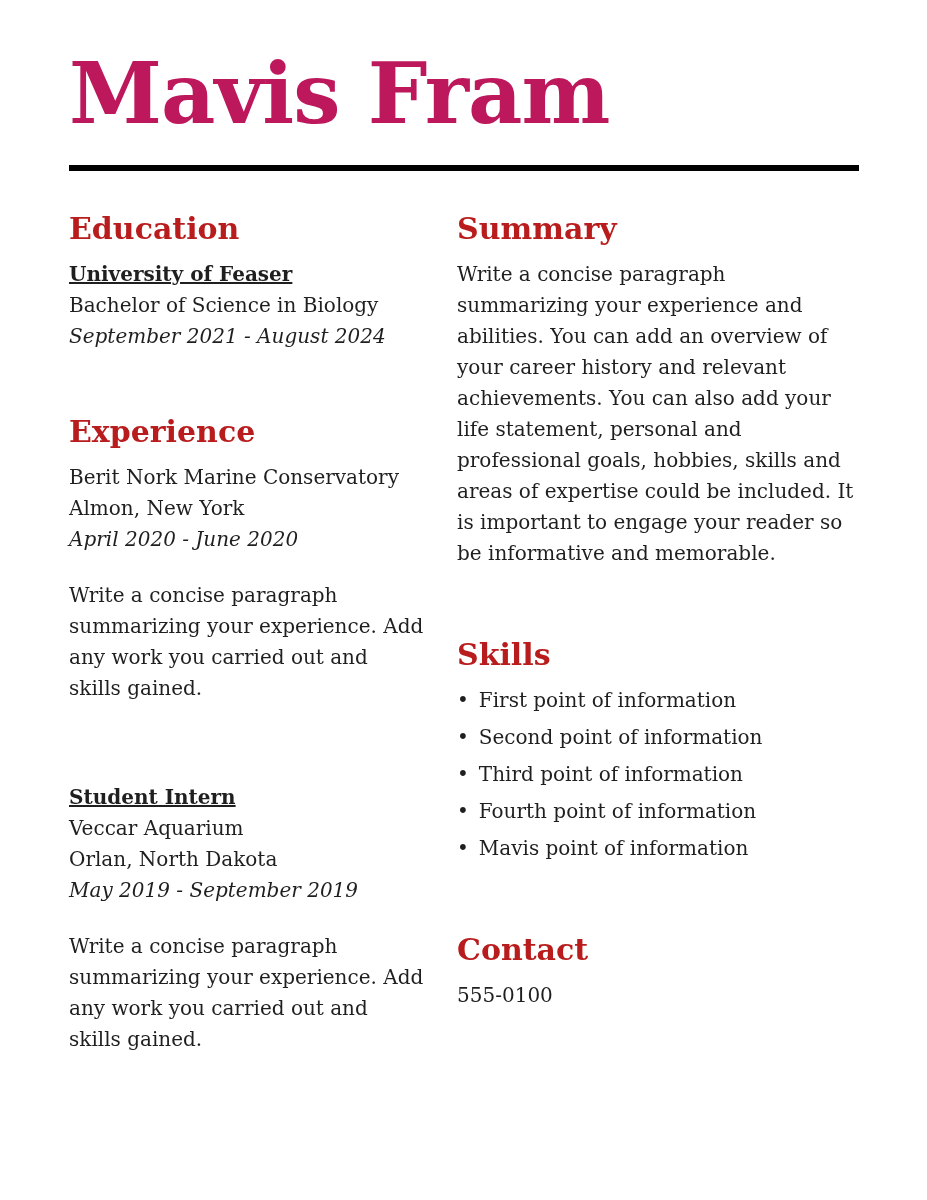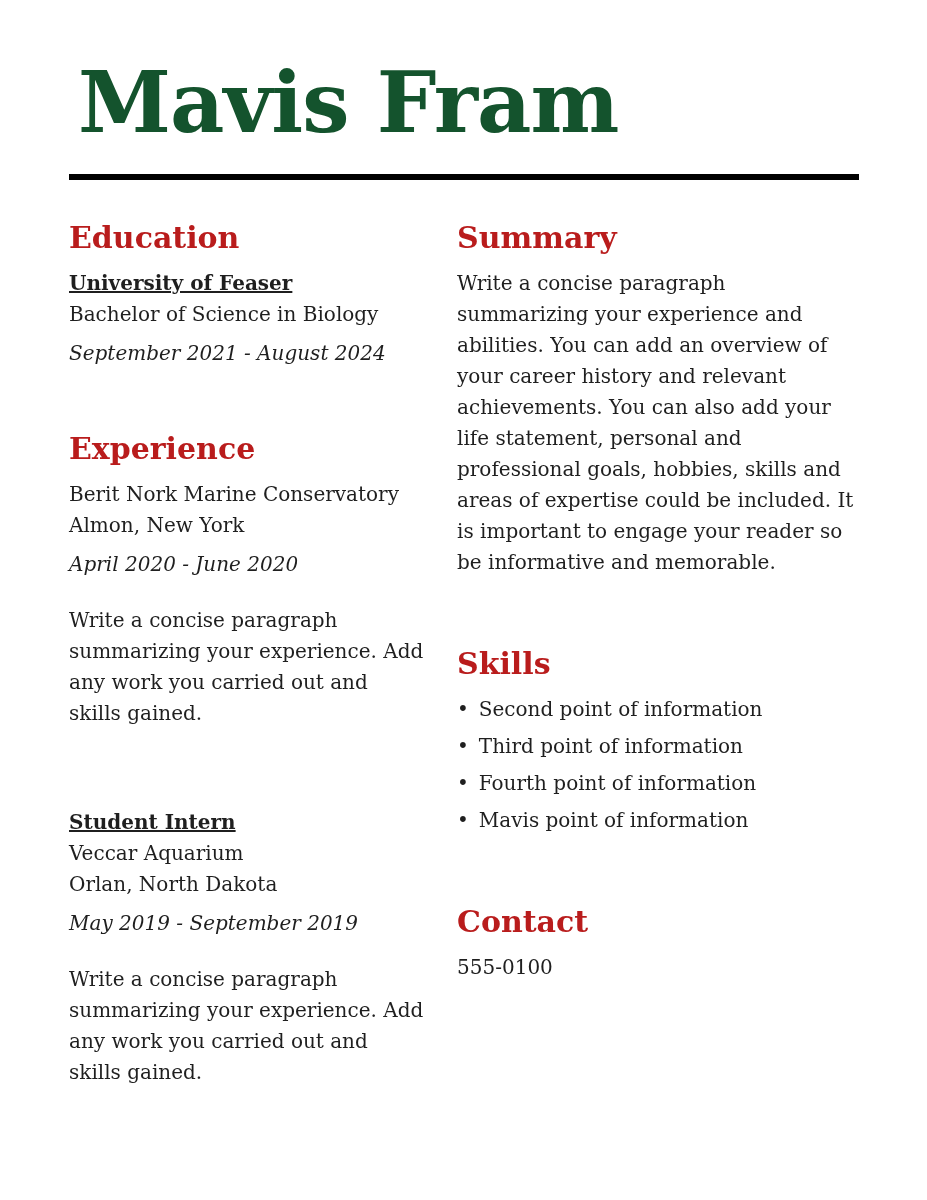--- a/index.html
+++ b/index.html
@@ -14,25 +14,25 @@
     color: #1f1f1f;
     overflow: hidden;
   }
   .page {
     box-sizing: border-box;
     width: 927px;
     height: 1200px;
     padding: 46px 68px 0 69px;
   }
   h1.resume-name {
-    margin: 9px;
+    margin: 0;
     font-size: 84px;
     line-height: 1.15;
     font-weight: 700;
-    color: #14532d;
+    color: #be185d;
     letter-spacing: -1px;
   }
   .header-divider {
     margin-top: 22px;
     height: 6px;
     background: #000000;
   }
   .columns {
     display: grid;
     grid-template-columns: 356px 402px;
@@ -45,21 +45,21 @@
     line-height: 1.2;
     font-weight: 700;
     color: #b91c1c;
   }
   p {
     margin: 0;
     font-size: 20px;
     line-height: 31px;
   }
   .bold { font-weight: 700; text-decoration: underline; }
-  .italic { font-style: italic; margin-top: 8px; }
+  .italic { font-style: italic; }
   .desc { margin-top: 25px; }
   .sec-experience { margin-top: 62px; }
   .entry-second { margin-top: 78px; }
   .sec-skills { margin-top: 68px; }
   .sec-contact { margin-top: 68px; }
   .skills-list { margin: 0; padding: 0; list-style: none; }
   .skills-list li {
     font-size: 20px;
     line-height: 31px;
     margin-bottom: 6px;
@@ -112,20 +112,21 @@
     <div class="col-right">
 
       <section>
         <h2 class="section-heading">Summary</h2>
         <p>Write a concise paragraph summarizing your experience and abilities. You can add an overview of your career history and relevant achievements. You can also add your life statement, personal and professional goals, hobbies, skills and areas of expertise could be included. It is important to engage your reader so be informative and memorable.</p>
       </section>
 
       <section class="sec-skills">
         <h2 class="section-heading">Skills</h2>
         <ul class="skills-list">
+          <li><span class="bullet-glyph">•</span><span>First point of information</span></li>
           <li><span class="bullet-glyph">•</span><span>Second point of information</span></li>
           <li><span class="bullet-glyph">•</span><span>Third point of information</span></li>
           <li><span class="bullet-glyph">•</span><span>Fourth point of information</span></li>
           <li><span class="bullet-glyph">•</span><span>Mavis point of information</span></li>
         </ul>
       </section>
 
       <section class="sec-contact">
         <h2 class="section-heading">Contact</h2>
         <p class="contact-line">555-0100</p>

